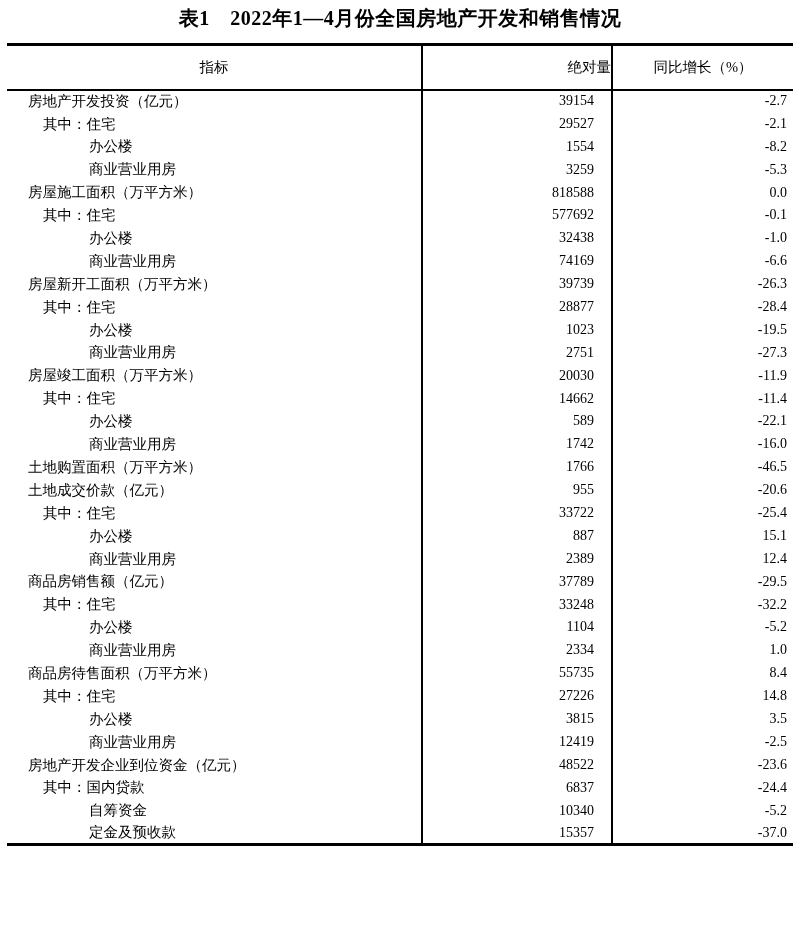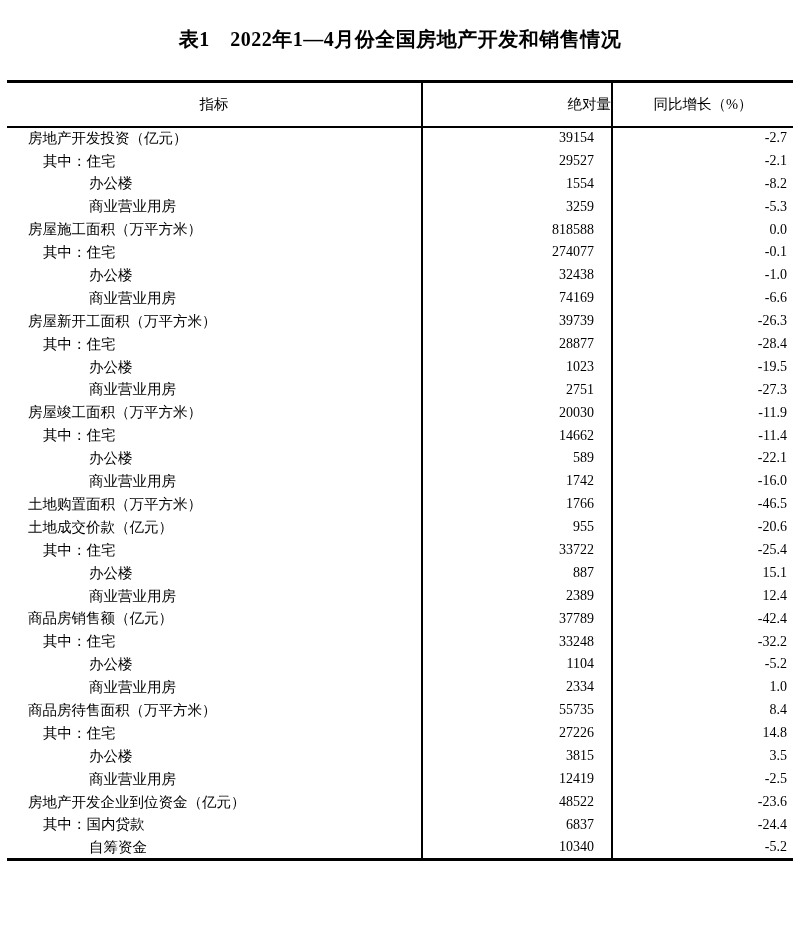--- a/index.html
+++ b/index.html
@@ -4,32 +4,32 @@
 <style>
   * { margin: 0; padding: 0; box-sizing: border-box; }
   html, body { background: #ffffff; }
   body {
     width: 800px; height: 949px;
     color: #000;
     font-family: "Liberation Serif", "DejaVu Serif", serif;
     overflow: hidden;
   }
   .page-title {
-    margin-top: 26px;
+    margin-top: 5px;
     text-align: center;
     font-size: 20px;
     font-weight: bold;
     letter-spacing: 0.5px;
     line-height: 26px;
   }
   table.stats {
     border-collapse: collapse;
     table-layout: fixed;
     width: 786px;
-    margin: 28px 0 0 7px;
+    margin: 12px 0 0 7px;
     border-top: 3px solid #000;
     border-bottom: 3px solid #000;
   }
   th {
     height: 45px;
     font-weight: normal;
     font-size: 14.5px;
     text-align: center;
     vertical-align: middle;
     border-bottom: 2px solid #000;
@@ -95,21 +95,21 @@
   </tr>
 
   <tr>
     <td class="c-ind indent-0">房屋施工面积（万平方米）</td>
     <td class="c-num c-abs">818588</td>
     <td class="c-num">0.0</td>
   </tr>
 
   <tr>
     <td class="c-ind indent-1">其中：住宅</td>
-    <td class="c-num c-abs">274077</td>
+    <td class="c-num c-abs">577692</td>
     <td class="c-num">-0.1</td>
   </tr>
 
   <tr>
     <td class="c-ind indent-2">办公楼</td>
     <td class="c-num c-abs">32438</td>
     <td class="c-num">-1.0</td>
   </tr>
 
   <tr>
@@ -193,21 +193,21 @@
 
   <tr>
     <td class="c-ind indent-2">商业营业用房</td>
     <td class="c-num c-abs">2389</td>
     <td class="c-num">12.4</td>
   </tr>
 
   <tr>
     <td class="c-ind indent-0">商品房销售额（亿元）</td>
     <td class="c-num c-abs">37789</td>
-    <td class="c-num">-42.4</td>
+    <td class="c-num">-29.5</td>
   </tr>
 
   <tr>
     <td class="c-ind indent-1">其中：住宅</td>
     <td class="c-num c-abs">33248</td>
     <td class="c-num">-32.2</td>
   </tr>
 
   <tr>
     <td class="c-ind indent-2">办公楼</td>
@@ -257,15 +257,20 @@
     <td class="c-num">-24.4</td>
   </tr>
 
 
   <tr>
     <td class="c-ind indent-2">自筹资金</td>
     <td class="c-num c-abs">10340</td>
     <td class="c-num">-5.2</td>
   </tr>
 
+  <tr>
+    <td class="c-ind indent-2">定金及预收款</td>
+    <td class="c-num c-abs">15357</td>
+    <td class="c-num">-37.0</td>
+  </tr>
 
 </tbody>
 </table>
 
 </body></html>

